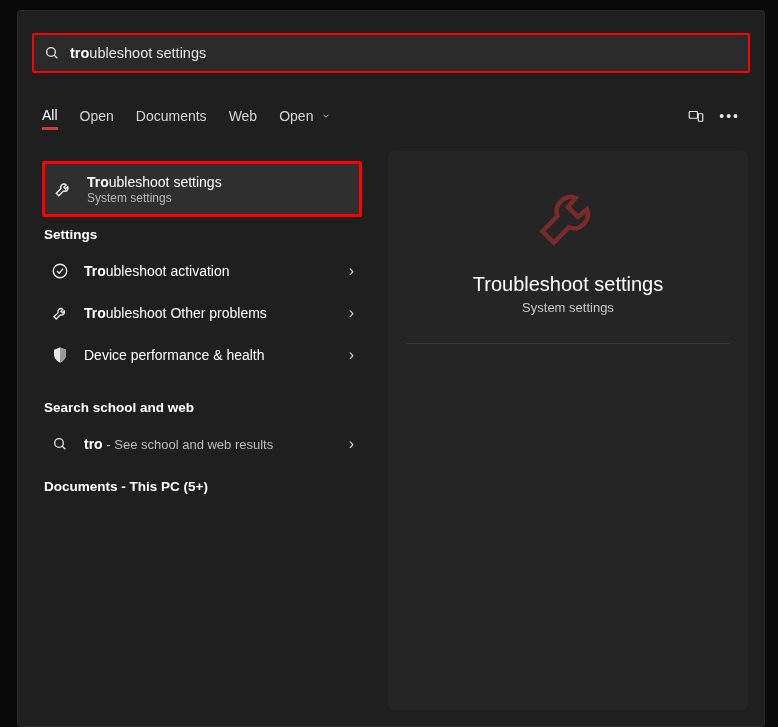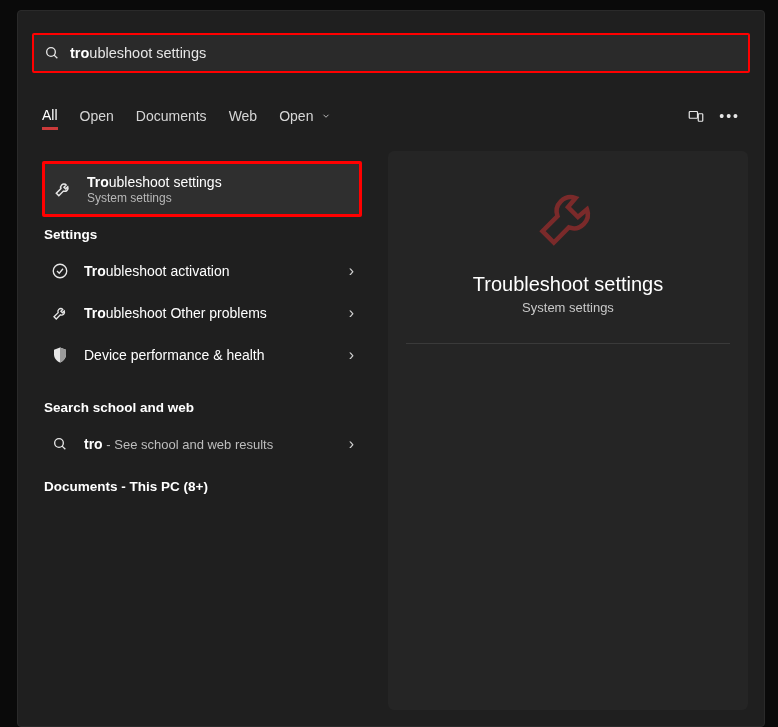--- a/index.html
+++ b/index.html
@@ -257,21 +257,21 @@
           </svg>
       </span>
       <span class="text-slot">
         <div class="title-line">
           <span class="bold">tro</span><span class="muted"><span> - </span><span>See school and web results</span></span>
         </div>
       </span>
       <span class="chevron">›</span>
     </div>
 
-    <div class="section-label" style="margin-top:14px;">Documents - This PC (8+)</div>
+    <div class="section-label" style="margin-top:14px;">Documents - This PC (5+)</div>
 
   </div>
 
   <div class="right-panel">
     <div class="hero-icon">
       <svg width="68" height="68" viewBox="0 0 24 24" fill="none" stroke="#7a2a2a" stroke-width="1.6">
         <path d="M14.7 5.3a5 5 0 0 0-6.4 6.4L3 17l4 4 5.3-5.3a5 5 0 0 0 6.4-6.4L15.5 12 12 8.5l2.7-3.2z"></path>
       </svg>
     </div>
     <div class="panel-title">Troubleshoot settings</div>

